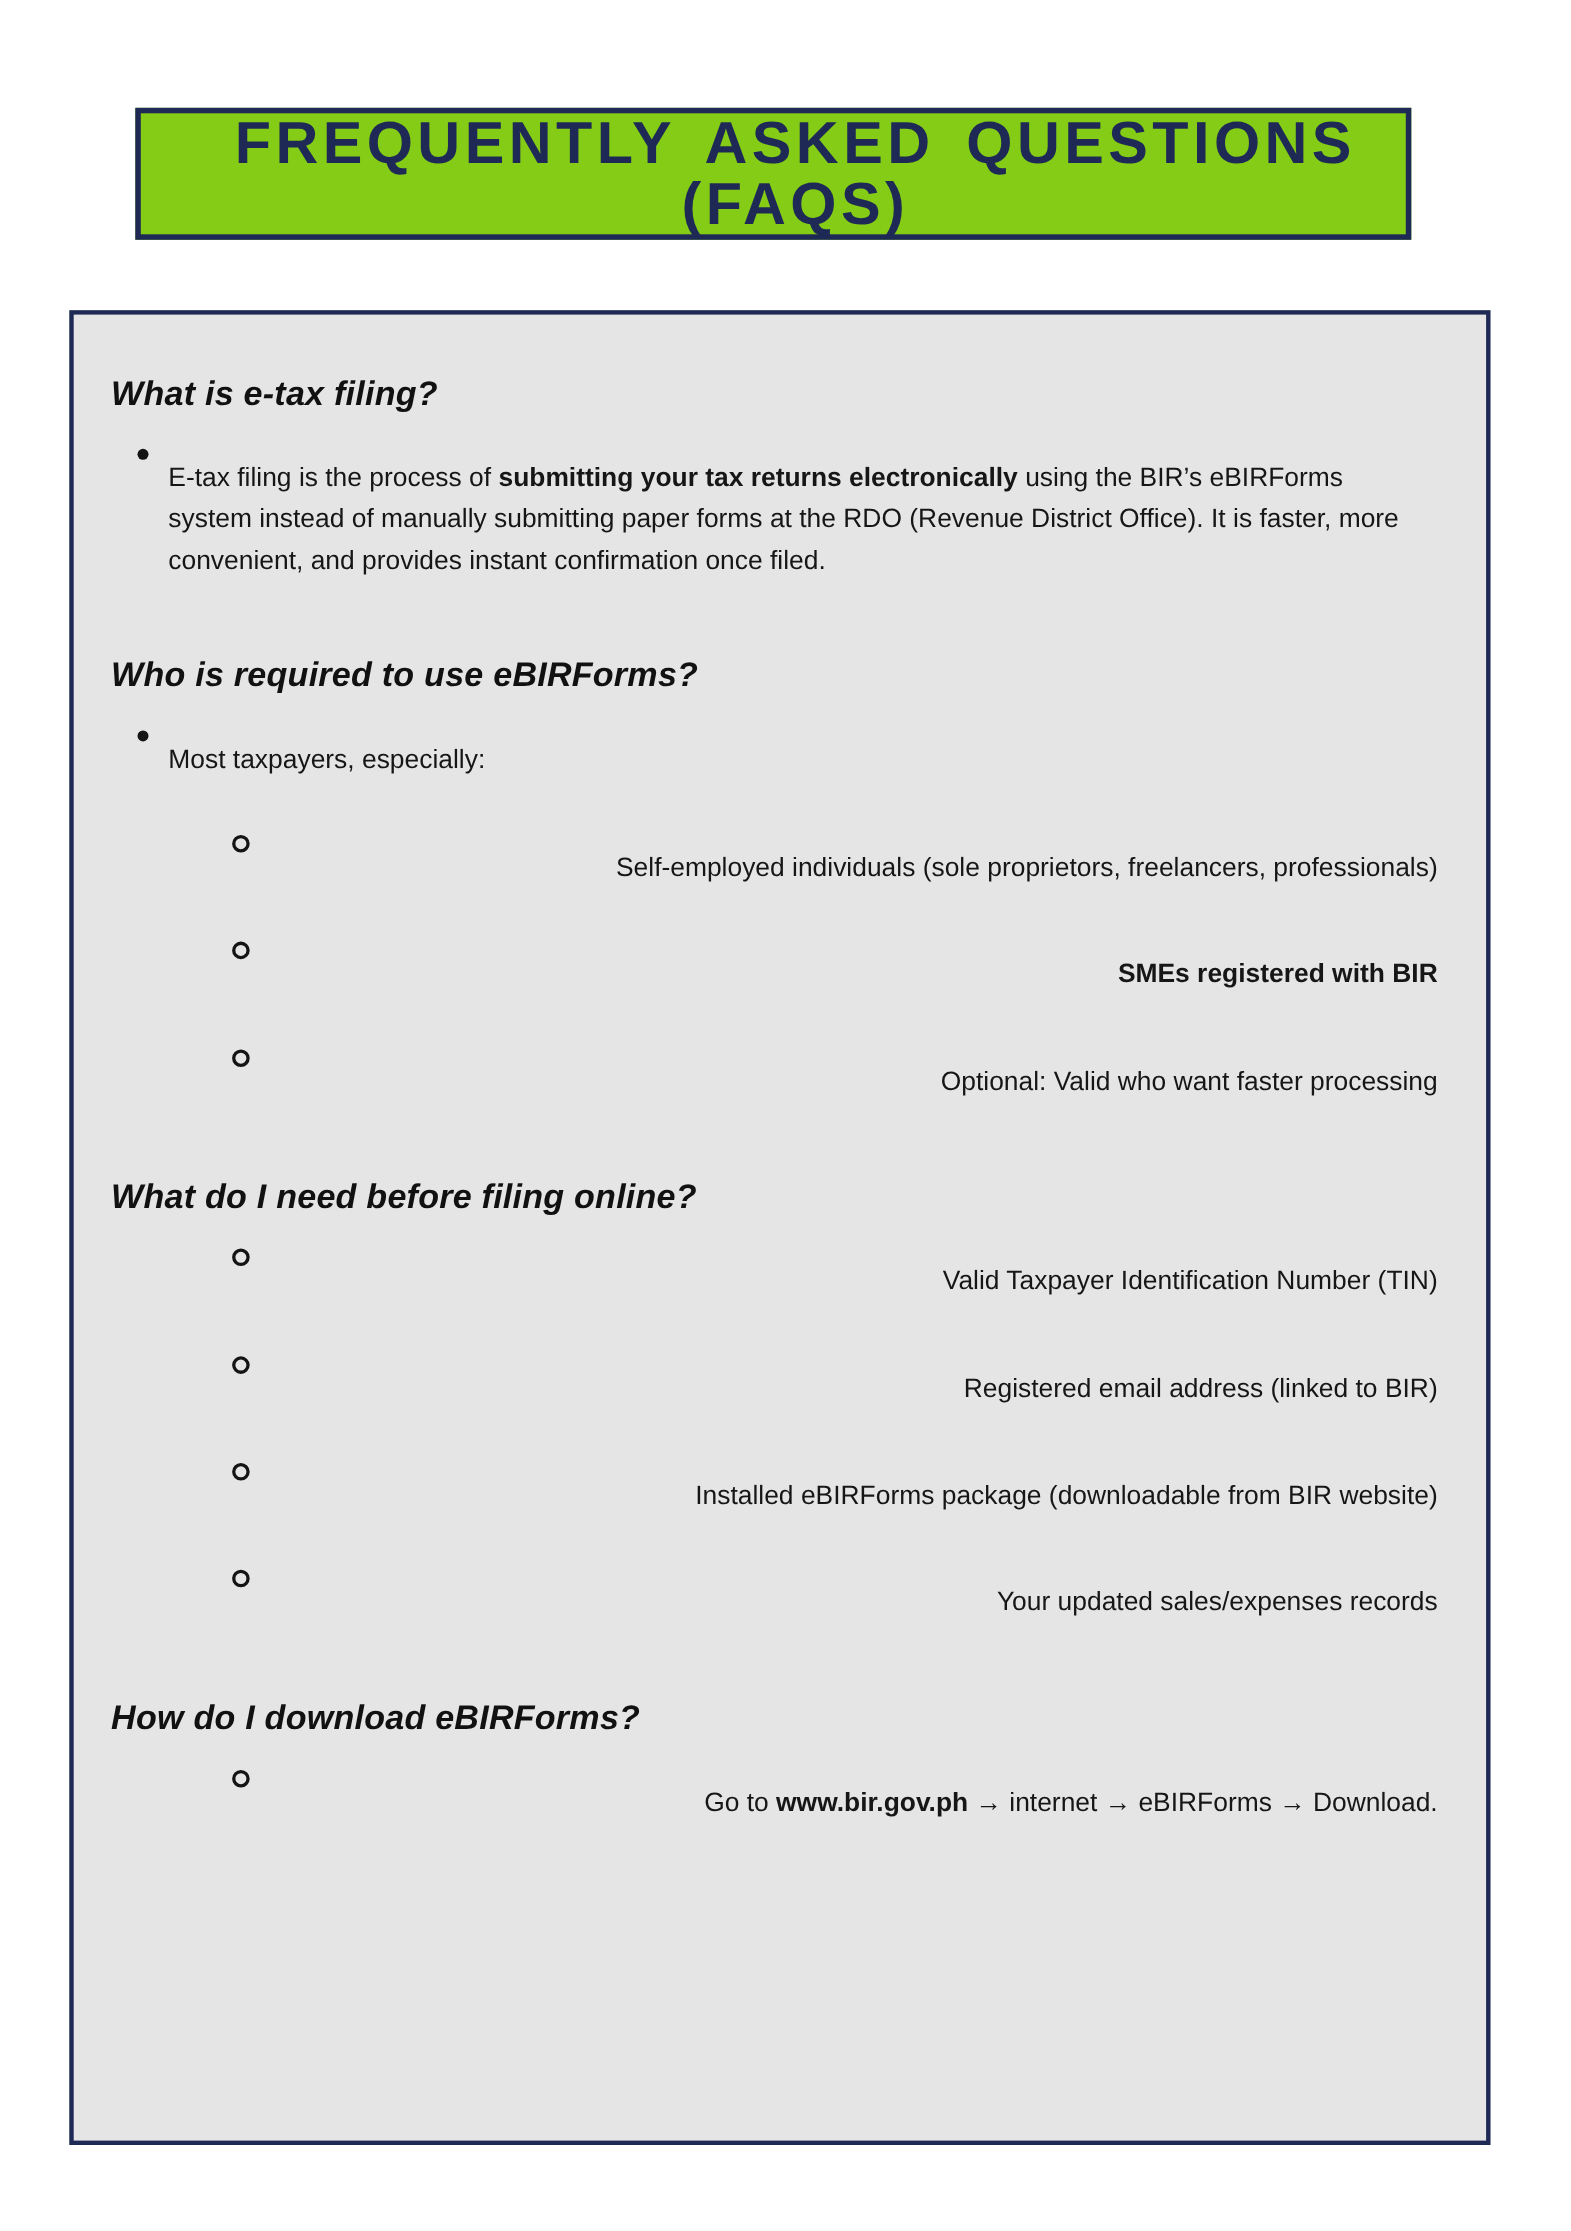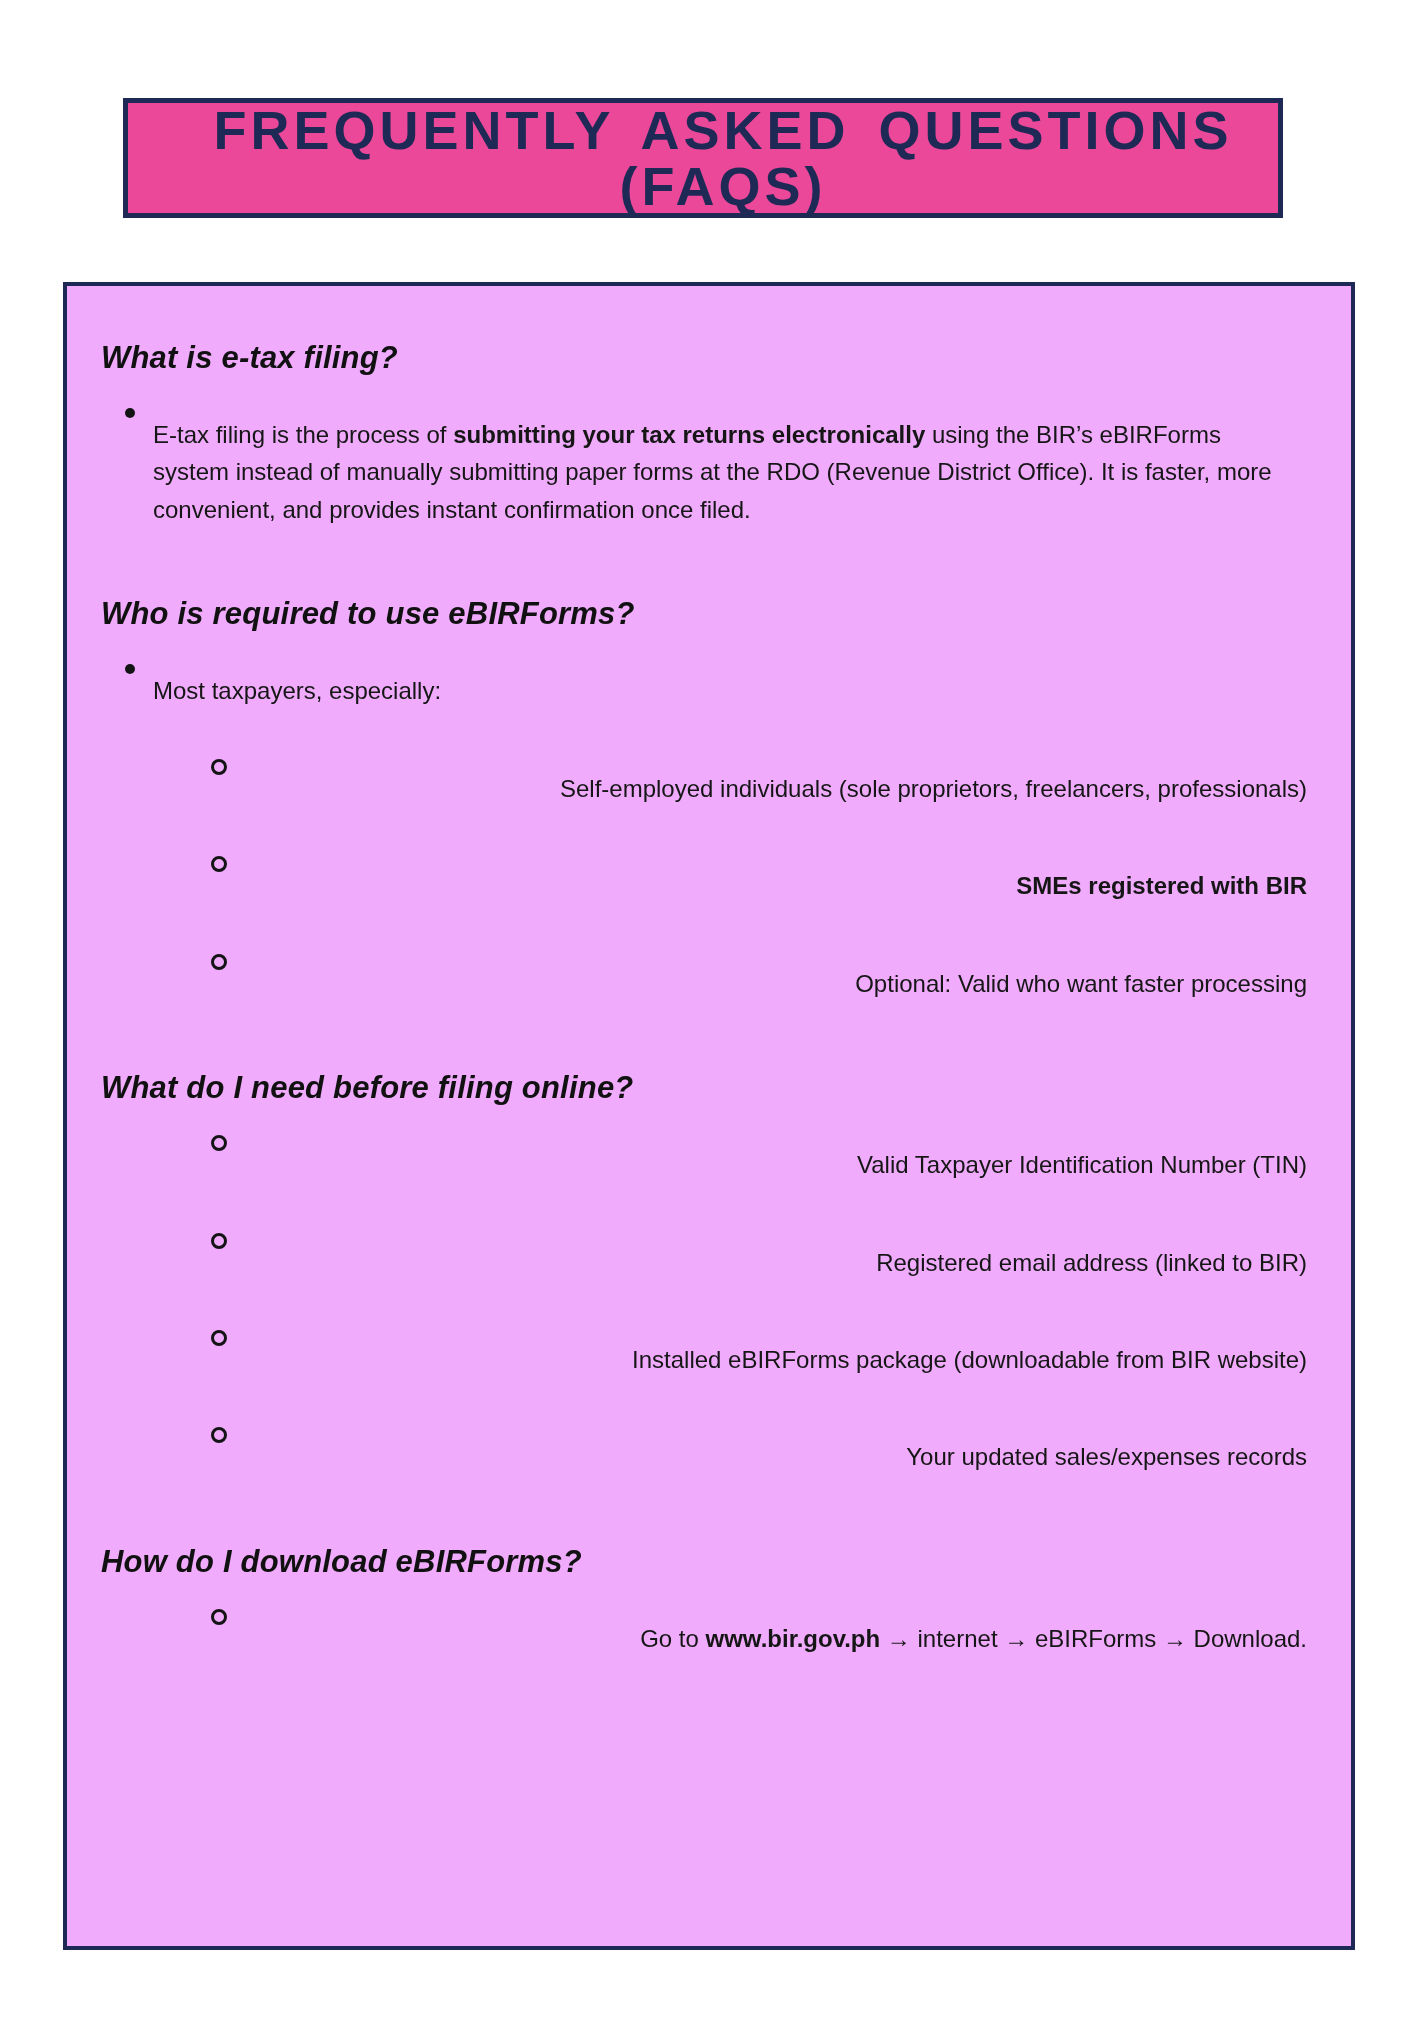--- a/index.html
+++ b/index.html
@@ -8,41 +8,41 @@
     background:#ffffff;
     font-family:"Liberation Sans", sans-serif;
     color:#141414;
     position:relative;
   }
   
   .banner{
     position:absolute;left:123px;top:98px;
     width:1160px;height:120px;
     box-sizing:border-box;
-    background:#ec4899;
+    background:#84cc16;
     border:5px solid #1E2A55;
     display:flex;flex-direction:column;
     align-items:center;justify-content:center;
     text-align:center;
     padding-left:40px;
   }
   .banner .l1,.banner .l2{
     color:#1E2A55;
     font-weight:900;
     font-size:54px;
     line-height:1.04;
     letter-spacing:4px;
     word-spacing:10px;
   }
   
   .box{
     position:absolute;left:63px;top:282px;
     width:1292px;height:1668px;
     box-sizing:border-box;
-    background:#f0abfc;
+    background:#e5e5e5;
     border:4px solid #1E2A55;
     padding:48px 44px 0 34px;
     overflow:hidden;
   }
   .q{
     font-style:italic;
     font-weight:700;
     font-size:31px;
     letter-spacing:.2px;
     color:#111;

